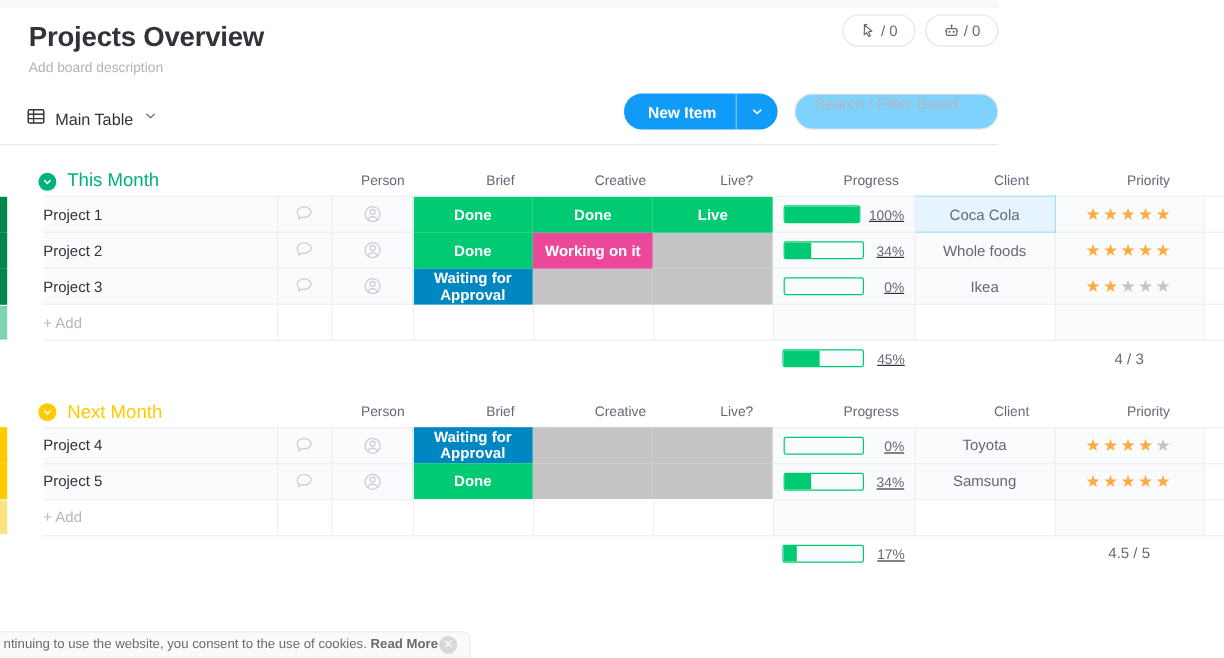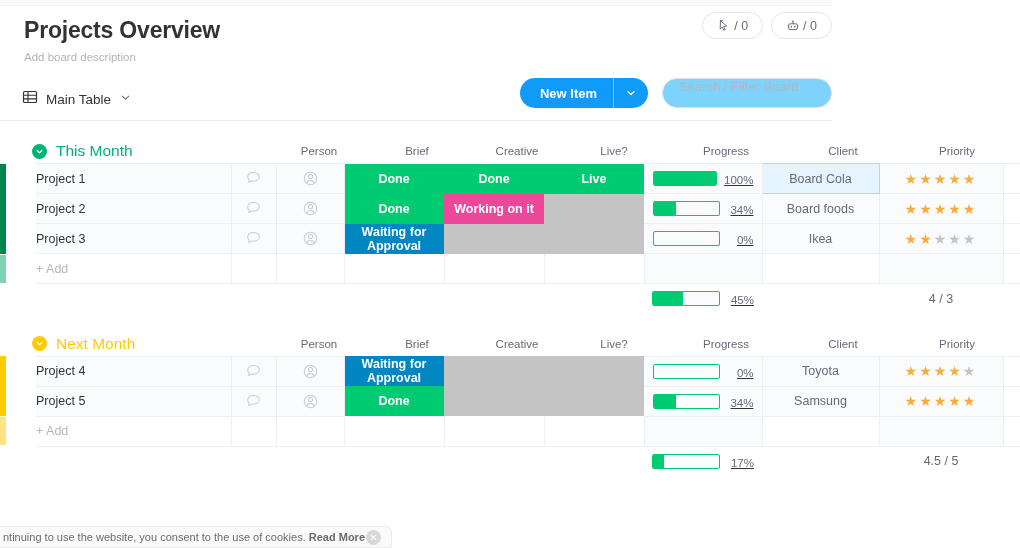--- a/index.html
+++ b/index.html
@@ -300,21 +300,21 @@
               <td class="c-creat status-cell" style="background:#00ca72">Done</td>
               <td class="c-live status-cell" style="background:#00ca72">Live</td>
               <td class="c-prog prog-cell">
                 <div class="prog-wrap">
                   <div class="prog-track">
                     <div class="prog-fill" style="width:100%"></div>
                   </div>
                   <div class="prog-pct">100%</div>
                 </div>
               </td>
-              <td class="c-client client-cell selected">Board Cola</td>
+              <td class="c-client client-cell selected">Coca Cola</td>
               <td class="c-prio prio-cell"><span class="star">★</span><span class="star">★</span><span class="star">★</span><span class="star">★</span><span class="star">★</span></td>
               <td class="c-plus tail-cell"></td>
             </tr>
             <tr>
               <td class="c-bar bar-cell">
                 <div class="strip" style="background:#00854d"></div>
               </td>
               <td class="c-name name-cell">Project 2</td>
               <td class="c-chat chat-cell"><svg width="17" height="17" viewBox="0 0 18 18">
                   <path d="M9 2.6c3.4 0 6.1 2 6.1 4.6s-2.7 4.6-6.1 4.6c-.7 0-1.4-.1-2-.25L4 13.2l.5-2.1C3.4 10.2 2.9 9.2 2.9 7.2 2.9 4.6 5.6 2.6 9 2.6z" fill="none" stroke="#c9ccd4" stroke-width="1.1" stroke-linejoin="round"></path>
@@ -328,21 +328,21 @@
               <td class="c-creat status-cell" style="background:#ec4899">Working on it</td>
               <td class="c-live status-cell" style="background:#c4c4c4"></td>
               <td class="c-prog prog-cell">
                 <div class="prog-wrap">
                   <div class="prog-track">
                     <div class="prog-fill" style="width:34%"></div>
                   </div>
                   <div class="prog-pct">34%</div>
                 </div>
               </td>
-              <td class="c-client client-cell">Board foods</td>
+              <td class="c-client client-cell">Whole foods</td>
               <td class="c-prio prio-cell"><span class="star">★</span><span class="star">★</span><span class="star">★</span><span class="star">★</span><span class="star">★</span></td>
               <td class="c-plus tail-cell"></td>
             </tr>
             <tr>
               <td class="c-bar bar-cell">
                 <div class="strip" style="background:#00854d"></div>
               </td>
               <td class="c-name name-cell">Project 3</td>
               <td class="c-chat chat-cell"><svg width="17" height="17" viewBox="0 0 18 18">
                   <path d="M9 2.6c3.4 0 6.1 2 6.1 4.6s-2.7 4.6-6.1 4.6c-.7 0-1.4-.1-2-.25L4 13.2l.5-2.1C3.4 10.2 2.9 9.2 2.9 7.2 2.9 4.6 5.6 2.6 9 2.6z" fill="none" stroke="#c9ccd4" stroke-width="1.1" stroke-linejoin="round"></path>

